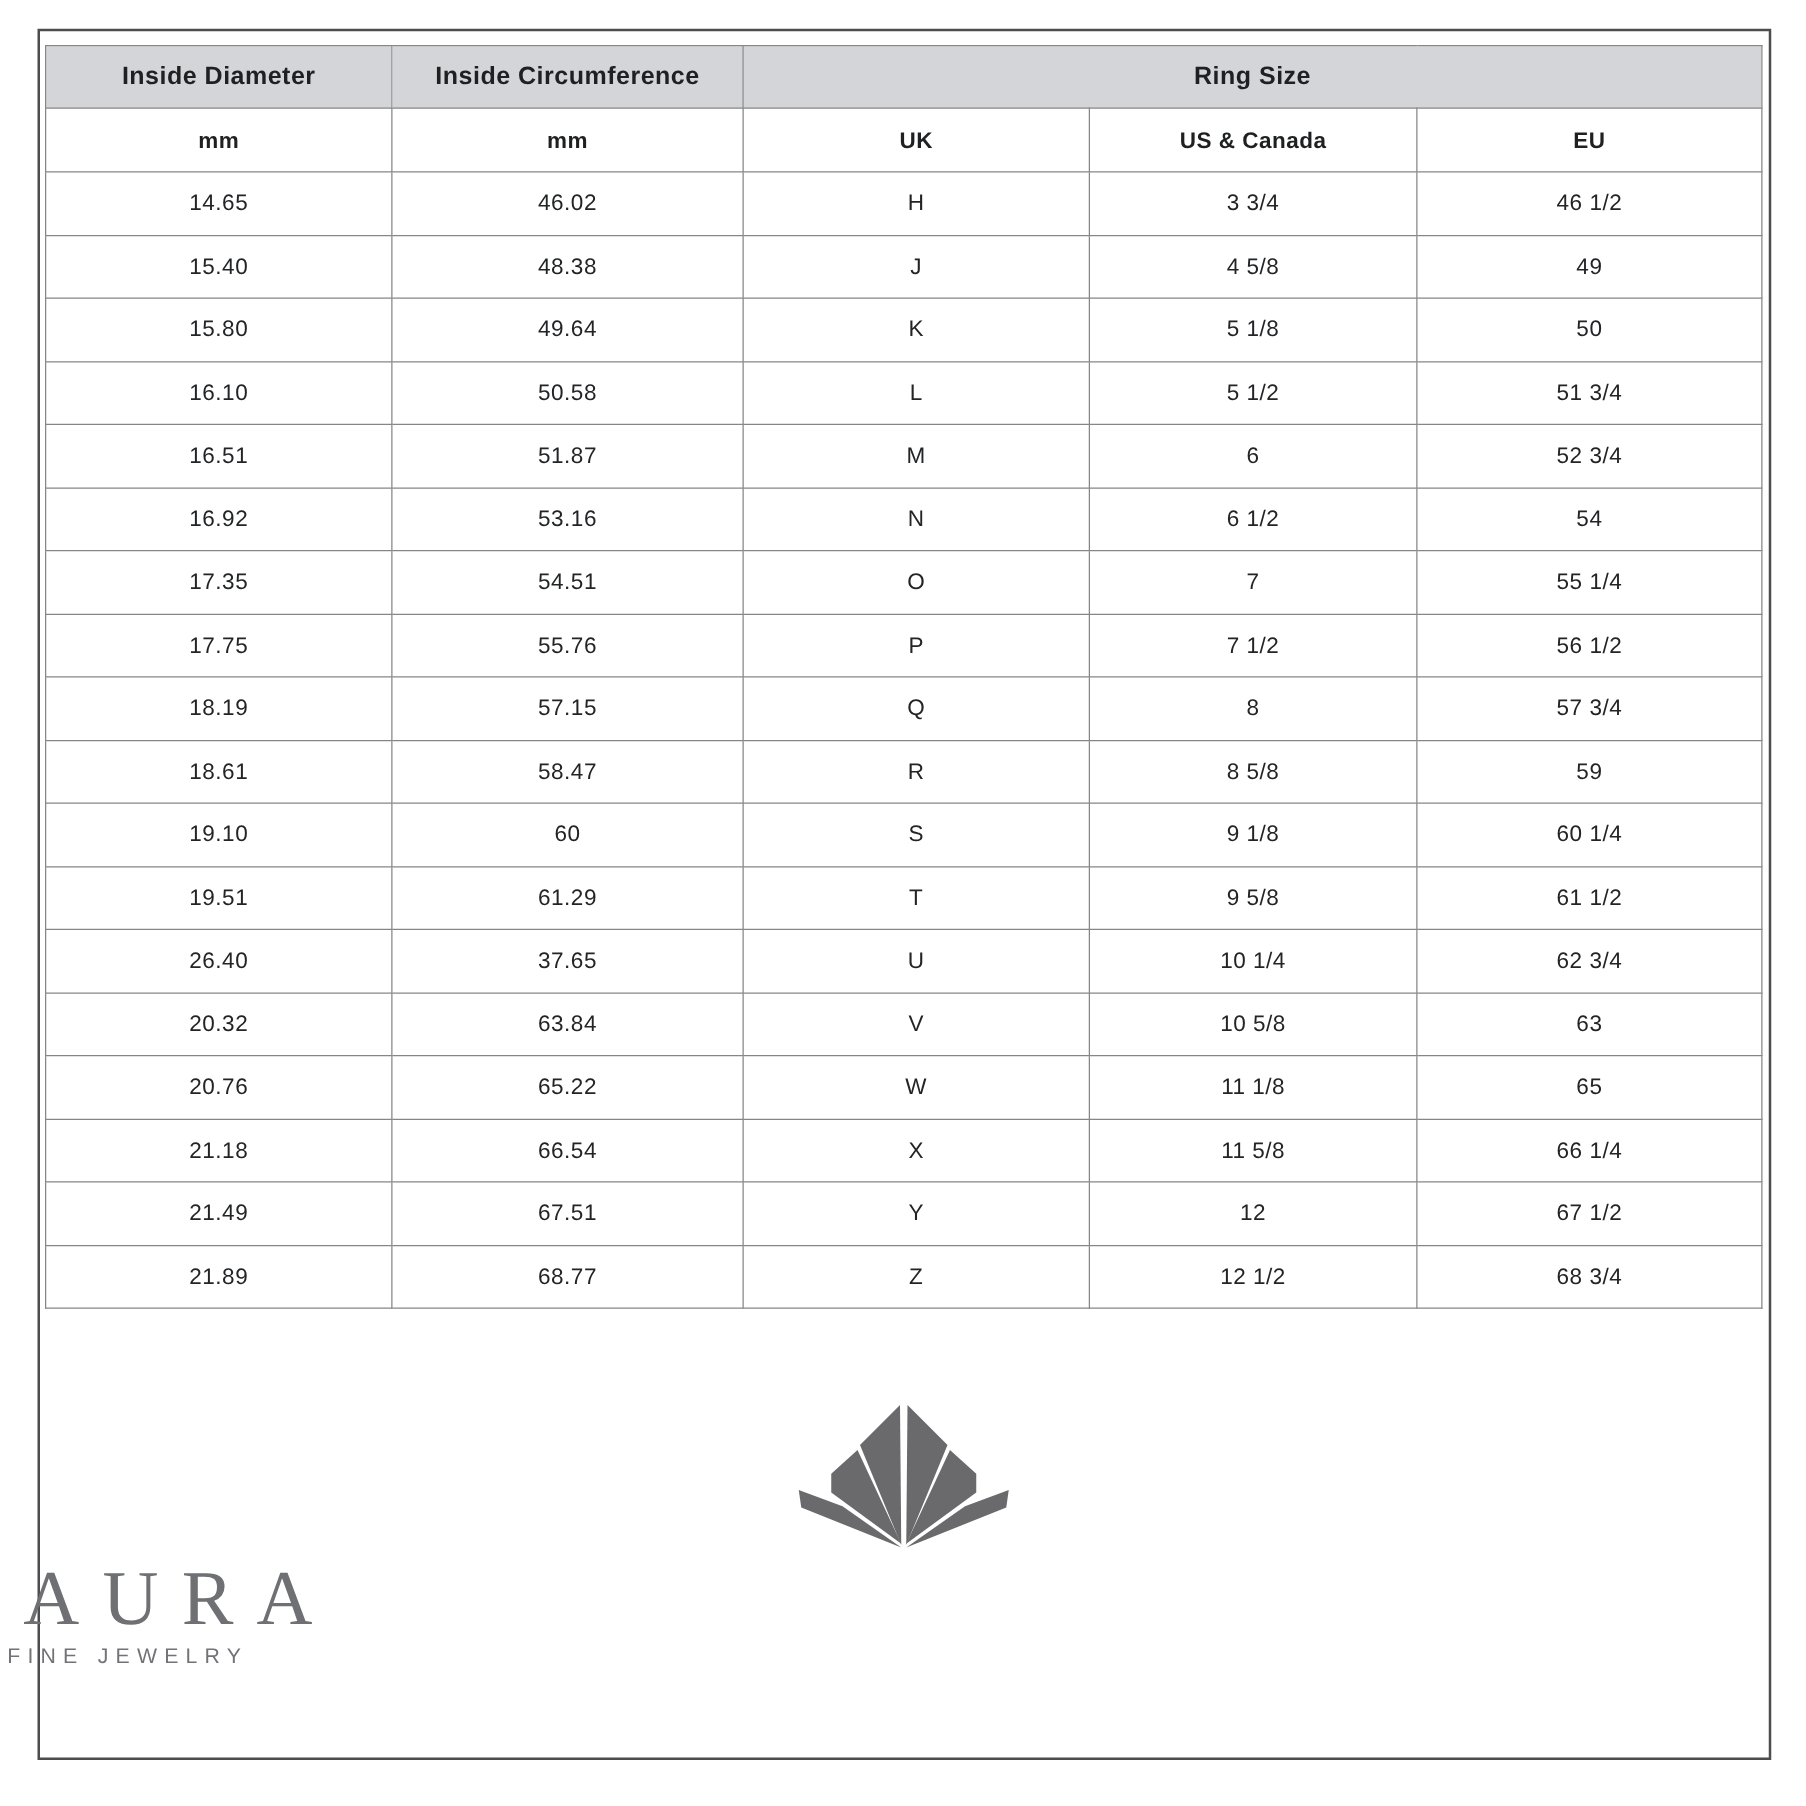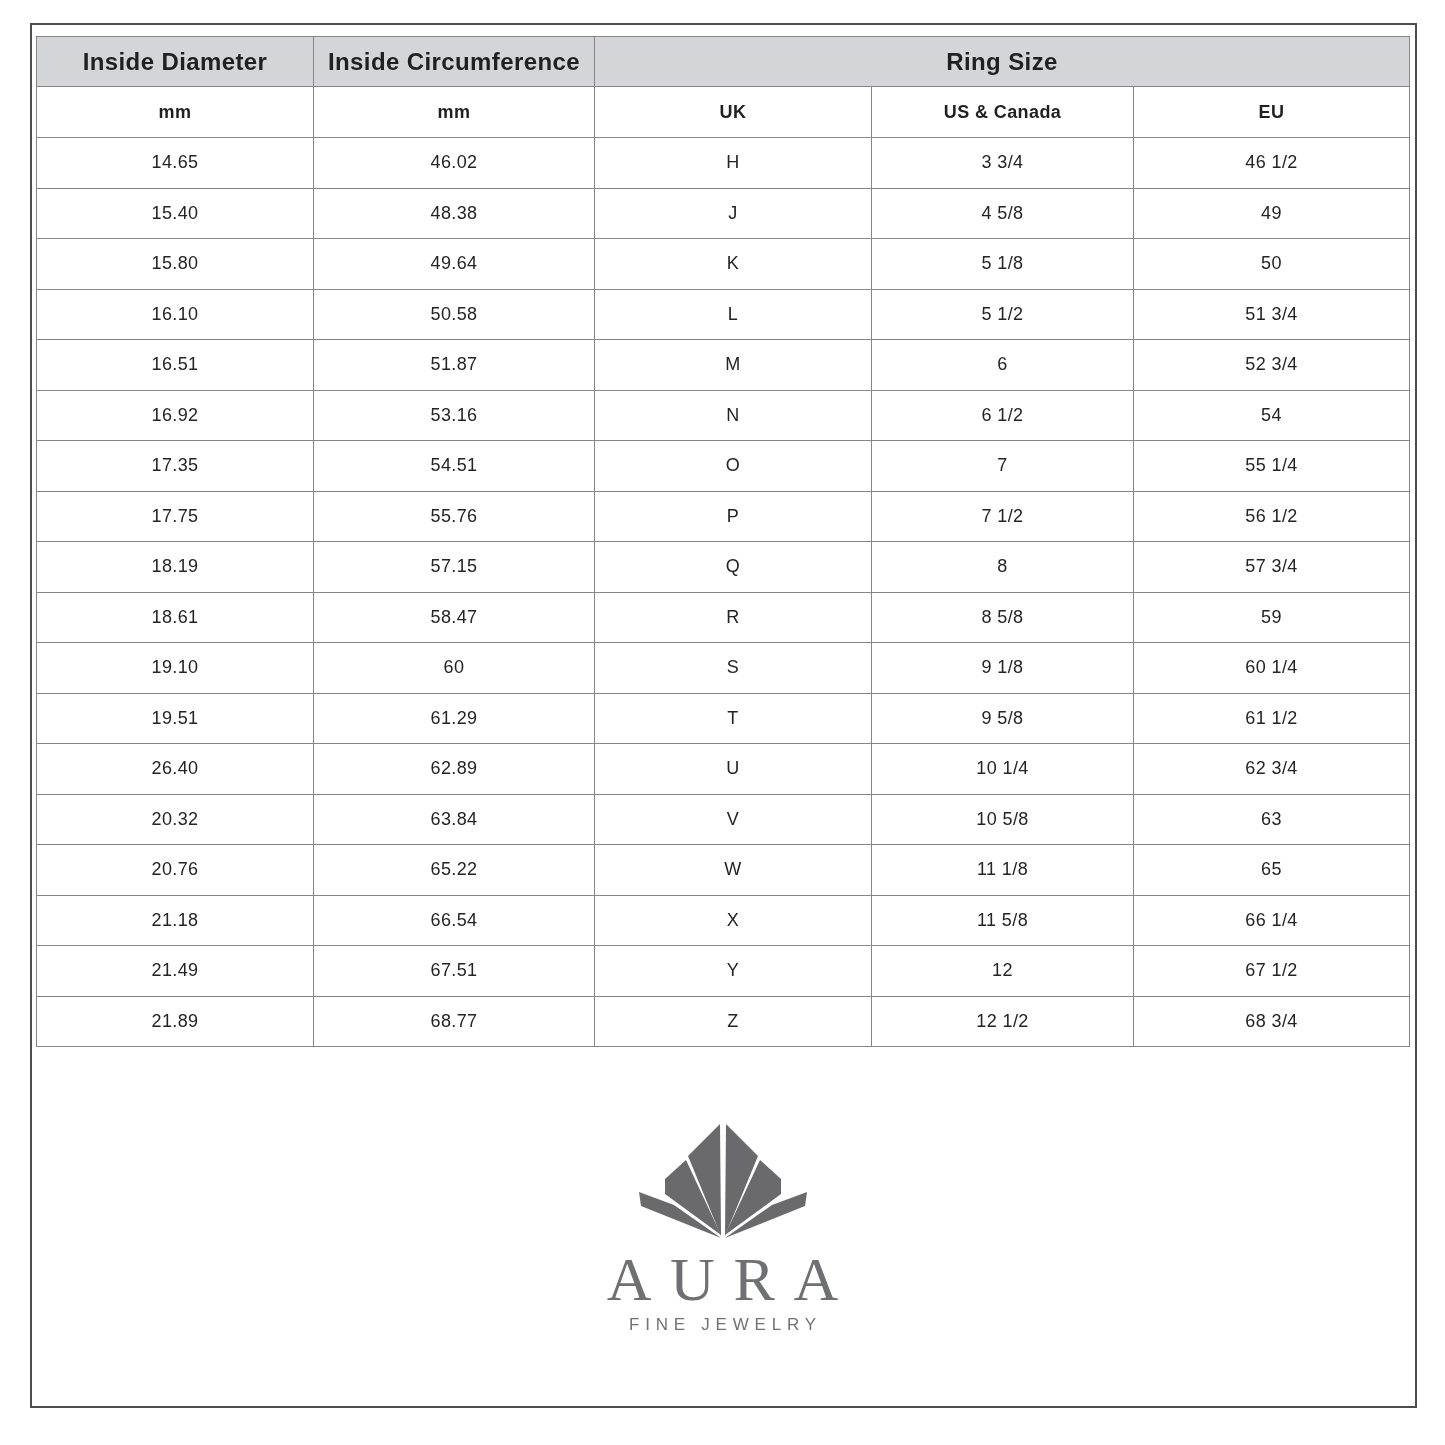--- a/index.html
+++ b/index.html
@@ -30,30 +30,30 @@
   table.size-chart th, table.size-chart td{
     border:1px solid var(--border);
     text-align:center;vertical-align:middle;
     overflow:hidden;white-space:nowrap;
   }
   table.size-chart thead tr.group-row{height:50px;}
   table.size-chart thead tr.unit-row{height:51px;}
   table.size-chart tbody tr{height:50.5px;}
   table.size-chart thead tr.group-row th{
     background:var(--header-bg);
-    font-weight:bold;font-size:24px;
+    font-weight:bold;font-size:20px;
   }
   table.size-chart thead tr.unit-row th{
     background:#ffffff;font-weight:bold;font-size:18px;margin-left:25px;
   }
   table.size-chart tbody td{font-weight:normal;color:#232426;}
 
   .logo{
     position:absolute;left:0;top:1122px;width:1445px;
-    text-align:center;color:var(--logo-gray);
+    text-align:left;color:var(--logo-gray);
   }
   .logo-icon{display:block;margin:0 auto;width:174px;height:118px;}
   .brand-name{
     display:block;margin-top:8px;
     font-family:"Liberation Serif","DejaVu Serif",serif;
     font-size:62px;line-height:62px;font-weight:500;
     letter-spacing:0.30em;padding-left:0.30em;
     color:var(--logo-text);
   }
   .brand-tagline{
@@ -170,21 +170,21 @@
       </tr>
       <tr>
         <td>19.51</td>
         <td>61.29</td>
         <td>T</td>
         <td>9 5/8</td>
         <td>61 1/2</td>
       </tr>
       <tr>
         <td>26.40</td>
-        <td>62.89</td>
+        <td>37.65</td>
         <td>U</td>
         <td>10 1/4</td>
         <td>62 3/4</td>
       </tr>
       <tr>
         <td>20.32</td>
         <td>63.84</td>
         <td>V</td>
         <td>10 5/8</td>
         <td>63</td>

